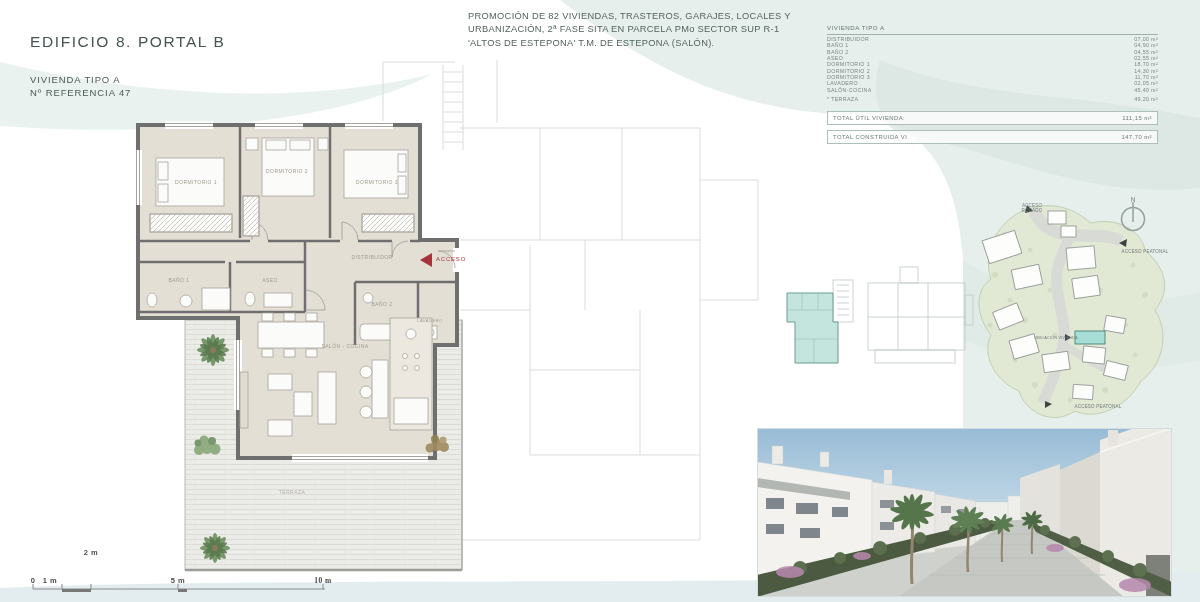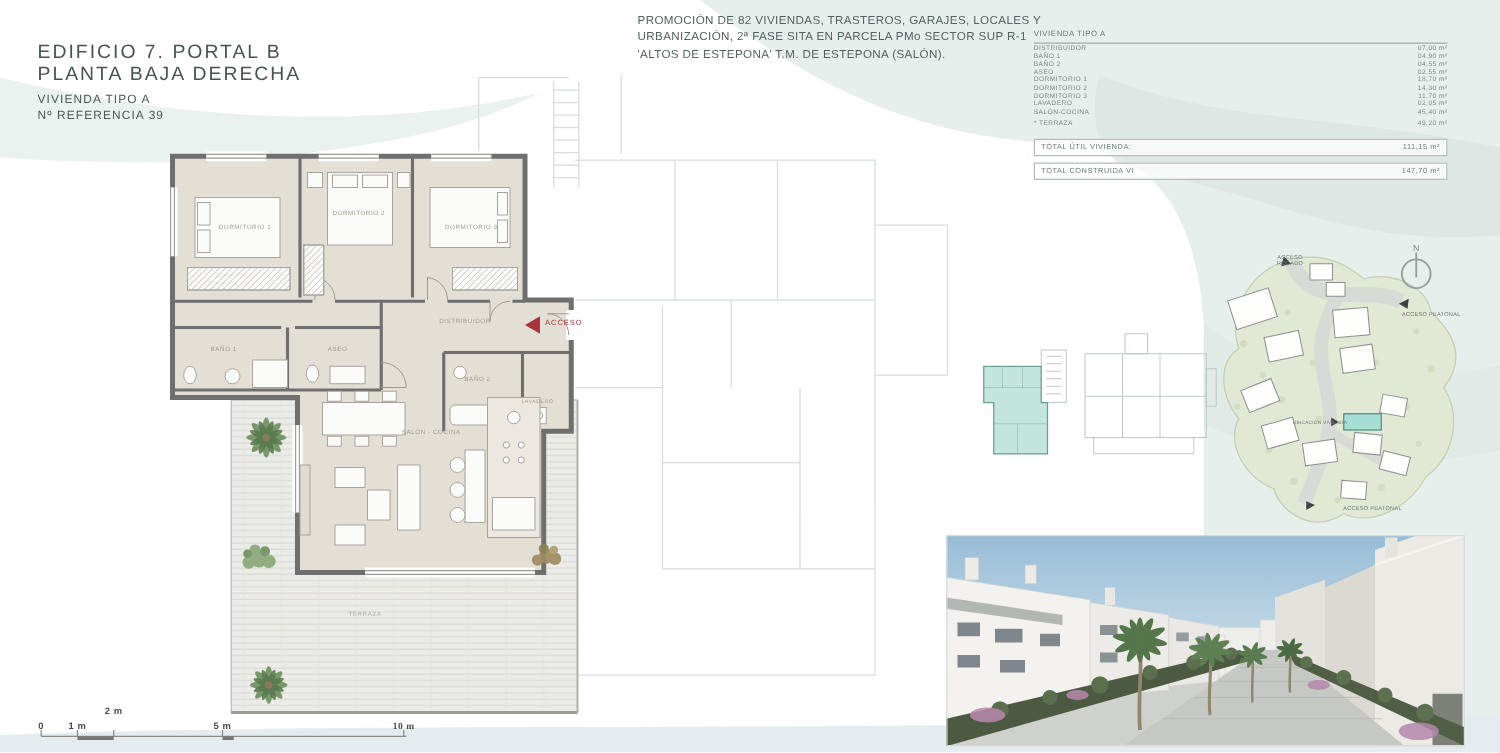--- a/index.html
+++ b/index.html
@@ -3,21 +3,21 @@
 <meta charset="utf-8">
 <style>
   html,body{margin:0;padding:0;}
   body{width:1200px;height:602px;position:relative;overflow:hidden;background:#fff;
        font-family:"Liberation Sans",sans-serif;}
   .abs{position:absolute;}
   svg.layer{position:absolute;left:0;top:0;display:block;}
 
   .title{left:30px;top:33px;color:#47554f;font-size:15.5px;line-height:18px;letter-spacing:1.6px;}
   .subtitle{left:30px;top:74px;color:#4b5955;font-size:9.5px;line-height:12.5px;letter-spacing:.9px;}
-  .promo{left:468px;top:10px;color:#54625f;font-size:9.3px;line-height:13.4px;letter-spacing:.3px;width:360px;margin-left:42px;}
+  .promo{left:468px;top:10px;color:#54625f;font-size:9.3px;line-height:13.4px;letter-spacing:.3px;width:360px;}
 
   .tbl-title{left:827px;top:24px;width:331px;color:#667571;font-size:6.2px;letter-spacing:.5px;
              border-bottom:1px solid #9fafab;padding-bottom:3px;}
   .tbl-rows{left:827px;top:36px;width:331px;}
   .trow{display:flex;justify-content:space-between;align-items:center;height:6.3px;
         color:#7b8884;font-size:5.3px;letter-spacing:.35px;}
   .trow.gap{margin-top:3.5px;}
   .total-box{left:827px;width:331px;height:14px;border:1px solid #aebfbb;background:rgba(252,254,253,.78);
              display:flex;justify-content:space-between;align-items:center;padding:0 5px;
              box-sizing:border-box;color:#6d7b77;font-size:5.9px;letter-spacing:.45px;}
@@ -419,26 +419,25 @@
       <line x1="62" y1="589" x2="62" y2="584"></line>
     <line x1="91" y1="589" x2="91" y2="584"></line>
       <line x1="178" y1="589" x2="178" y2="584"></line>
     <line x1="323" y1="589" x2="323" y2="584"></line>
     <rect x="62" y="589" width="29" height="3" fill="#787876" stroke="none"></rect>
     <rect x="178" y="589" width="9" height="3" fill="#787876" stroke="none"></rect>
   </g>
 </svg>
 
 <div class="abs title">
-  <div>EDIFICIO 7. PORTAL B</div>
-  <div>PLANTA BAJA DERECHA</div>
+  <div>EDIFICIO 8. PORTAL B</div>
 </div>
 <div class="abs subtitle">
   <div>VIVIENDA TIPO A</div>
-  <div>Nº REFERENCIA 39</div>
+  <div>Nº REFERENCIA 47</div>
 </div>
 <div class="abs promo">
   <div>PROMOCIÓN DE 82 VIVIENDAS, TRASTEROS, GARAJES, LOCALES Y</div>
   <div>URBANIZACIÓN, 2ª FASE SITA EN PARCELA PMo SECTOR SUP R-1</div>
   <div>'ALTOS DE ESTEPONA' T.M. DE ESTEPONA (SALÓN).</div>
 </div>
 
 <div class="abs tbl-title">VIVIENDA TIPO A</div>
 <div class="abs tbl-rows">
   <div class="trow">
@@ -503,16 +502,16 @@
 <span class="abs rlabel dim" style="left:292px;top:489px;">TERRAZA</span>
 <span class="abs acceso" style="left:436px;top:256px;">ACCESO</span>
 
 <span class="abs slabel wrap" style="left:1032px;top:203px;">ACCESO RODADO</span>
 <span class="abs slabel" style="left:1145px;top:249px;">ACCESO PEATONAL</span>
 <span class="abs slabel" style="left:1098px;top:404px;">ACCESO PEATONAL</span>
 <span class="abs slabel tiny" style="left:1056px;top:336px;">UBICACIÓN VIVIENDA</span>
 <span class="abs compass-n" style="left:1133px;top:196px;">N</span>
 
 <span class="abs scale-label" style="left:33px;top:576px;">0</span>
-<span class="abs scale-label" style="left:62px;top:576px;">1 m</span>
-<span class="abs scale-label" style="left:91px;top:564px;text-align:right;">2 m</span>
+<span class="abs scale-label" style="left:50px;top:576px;">1 m</span>
+<span class="abs scale-label" style="left:91px;top:548px;text-align:right;">2 m</span>
 <span class="abs scale-label" style="left:178px;top:576px;">5 m</span>
 <span class="abs scale-label" style="left:323px;top:576px;font-family:Liberation Serif, serif;">10 m</span>
 
 </body></html>

